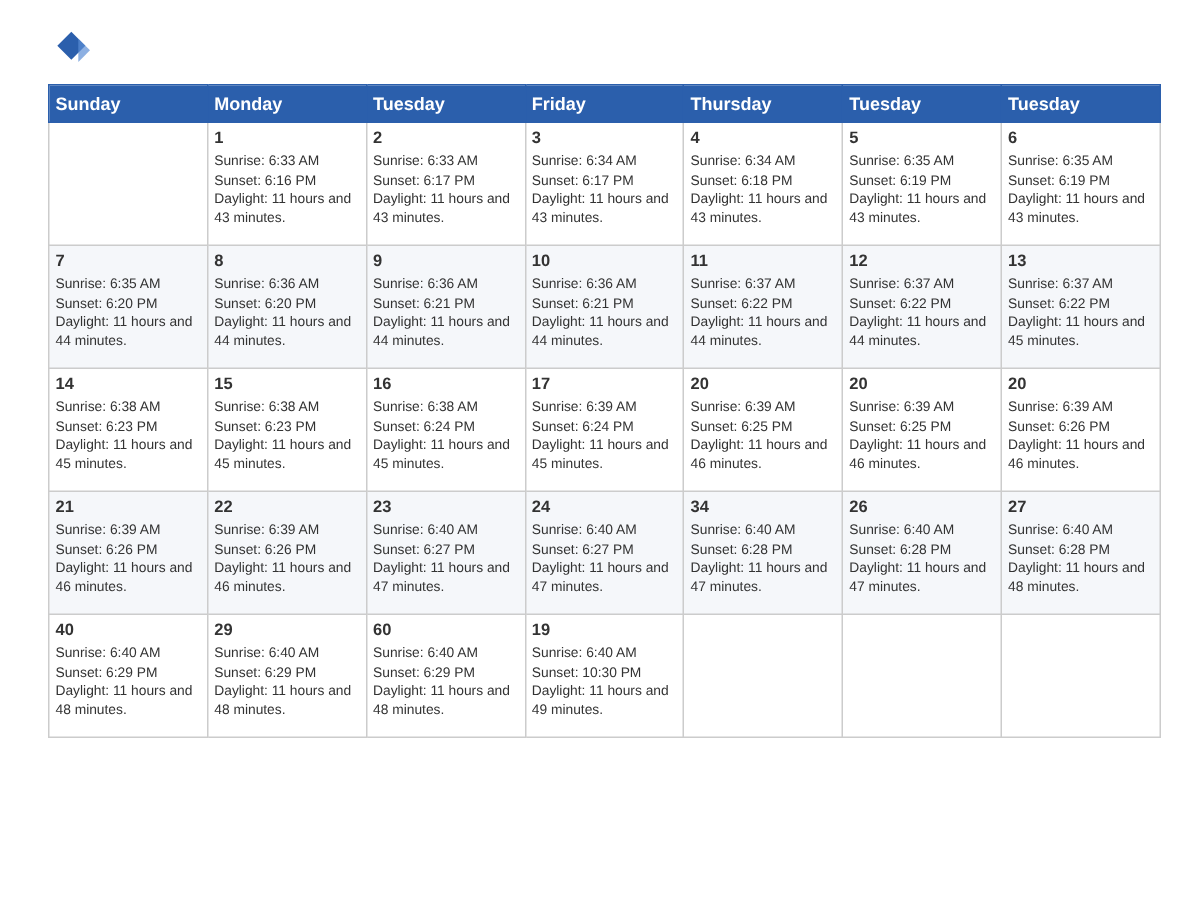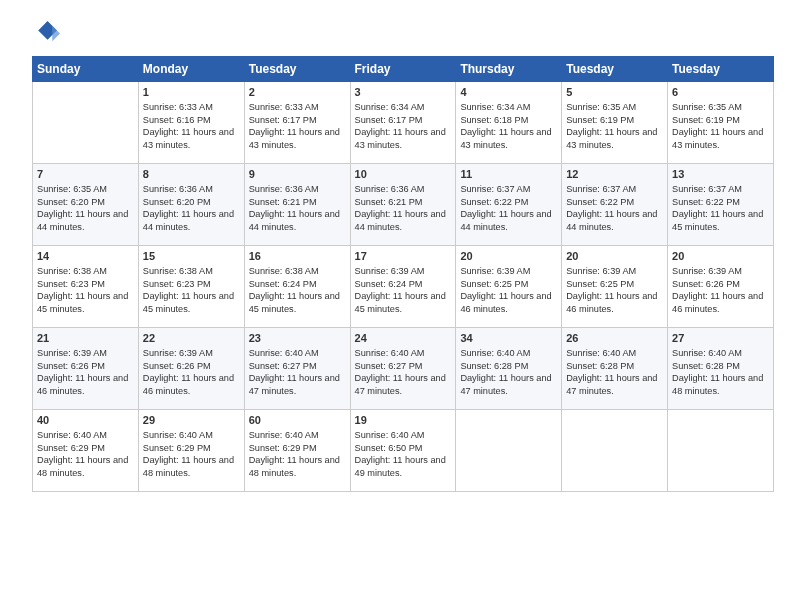--- a/index.html
+++ b/index.html
@@ -378,21 +378,21 @@
           <div class="cell-content">
             <span>Sunrise: 6:40 AM</span><br>
             <span>Sunset: 6:29 PM</span><br>
             <span>Daylight: 11 hours and 48 minutes.</span>
           </div>
         </td>
           <td>
           <span class="day-number">19</span>
           <div class="cell-content">
             <span>Sunrise: 6:40 AM</span><br>
-            <span>Sunset: 6:50 PM</span><br>
+            <span>Sunset: 10:30 PM</span><br>
             <span>Daylight: 11 hours and 49 minutes.</span>
           </div>
         </td>
           <td class="empty-cell"></td>
           <td class="empty-cell"></td>
           <td class="empty-cell"></td>
         </tr>
       </tbody>
   </table>
 </div>

